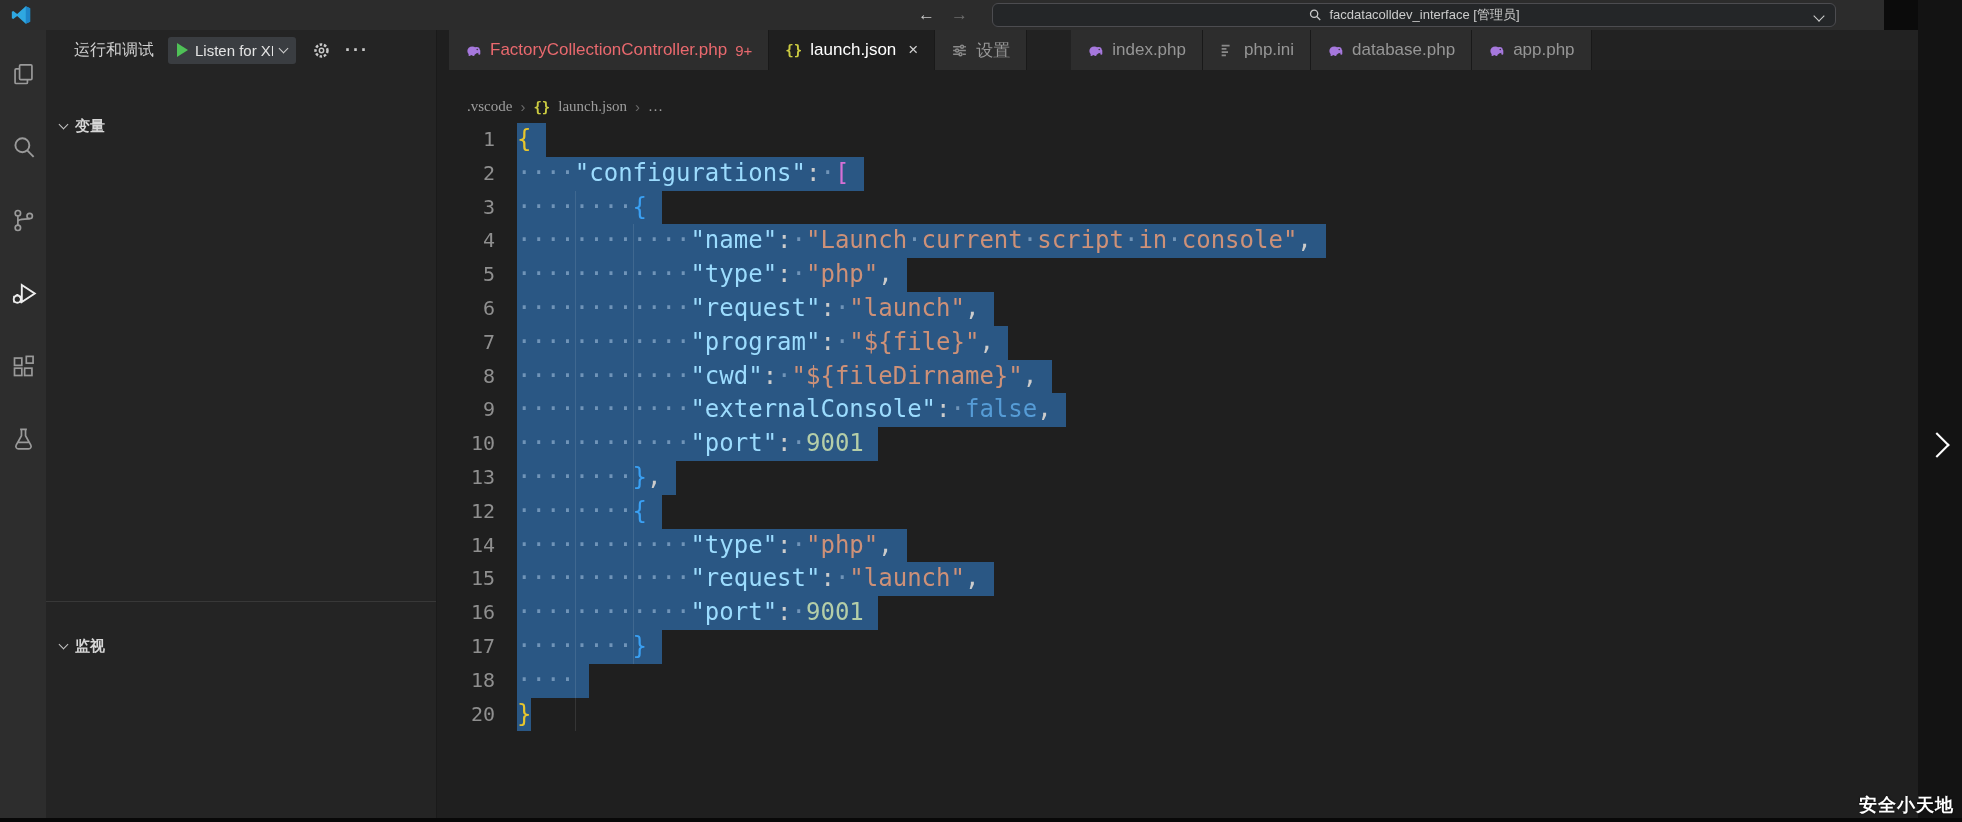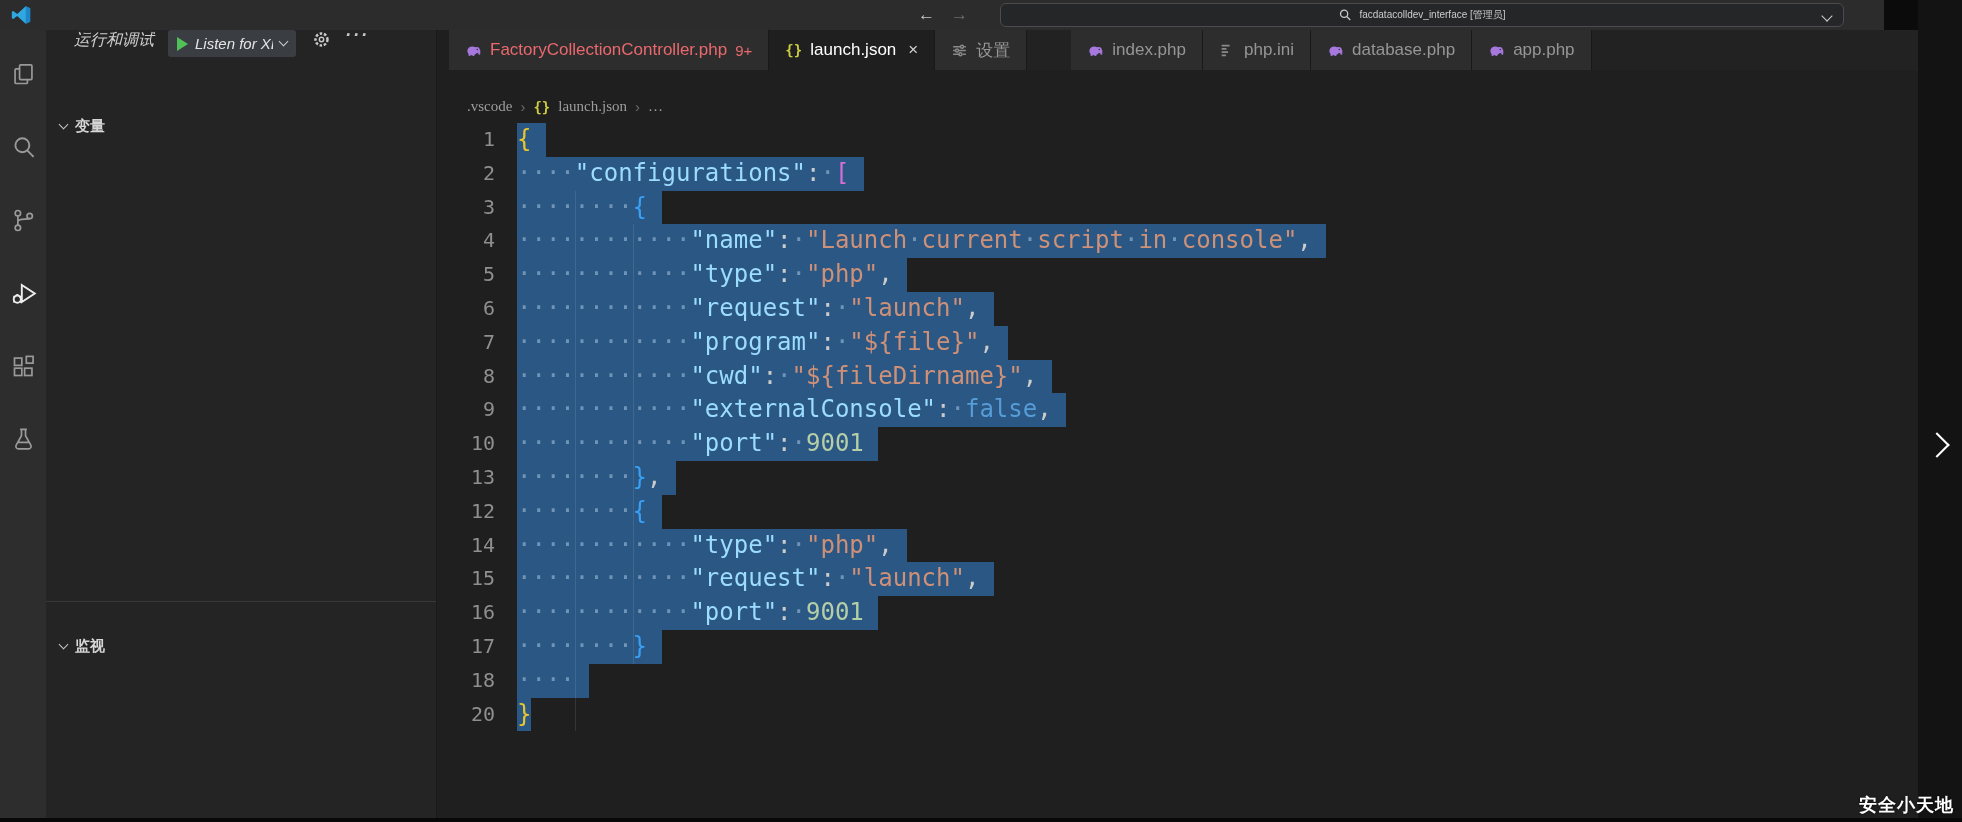--- a/index.html
+++ b/index.html
@@ -8,38 +8,38 @@
   .screen { position:relative; width:1962px; height:822px; background:#1f1f1f; }
 
   
   .titlebar { position:absolute; left:0; top:0; width:1918px; height:30px; background:#2c2c2c; display:flex; align-items:center; z-index:5; }
   .tb-corner { position:absolute; left:1884px; top:0; width:78px; height:30px; background:#0b0b0b; z-index:6; }
   .logo { width:22px; height:22px; margin:0 12px 0 10px; flex:none; }
   .menu { display:flex; align-items:center; height:30px; }
   .menu-item { color:#cccccc; font-size:15px; padding:0 11px; line-height:30px; cursor:default; }
   .navarrows { position:absolute; left:918px; top:0; height:30px; display:flex; align-items:center; gap:16px; font-size:17px; }
   .nav-back { color:#c8c8c8; } .nav-fwd { color:#6d6d6d; }
-  .cmdbox { position:absolute; left:992px; top:3px; width:844px; height:24px; background:#242628; border:1px solid #4c4c50; border-radius:6px; display:flex; align-items:center; justify-content:center; gap:7px; color:#cccccc; font-size:10px; z-index:6;margin-left:8px; }
+  .cmdbox { position:absolute; left:992px; top:3px; width:844px; height:24px; background:#242628; border:1px solid #4c4c50; border-radius:6px; display:flex; align-items:center; justify-content:center; gap:7px; color:#cccccc; font-size:13px; z-index:6; }
   .cmdbox .mag { width:14px; height:14px; color:#c9c9c9; }
   .cmd-chev { position:absolute; right:12px; top:8px; width:8px; height:8px; border-right:1.6px solid #cfcfcf; border-bottom:1.6px solid #cfcfcf; transform:rotate(45deg); }
 
   
   .rightstrip { position:absolute; left:1918px; top:0; width:44px; height:822px; background:#131313; z-index:7; }
   .next-chev { position:absolute; left:10px; top:436px; width:18px; height:18px; border-right:2.6px solid #ffffff; border-bottom:2.6px solid #ffffff; transform:rotate(-45deg); cursor:pointer; }
 
   
   .activitybar { position:absolute; left:0; top:30px; width:46px; height:788px; background:#2d2d2d; z-index:4; }
   .act-item { width:46px; height:73px; display:flex; align-items:center; justify-content:center; color:#9a9a9a; cursor:pointer; }
   .act-item:first-child { margin-top:8px; }
   .act-item.active { color:#eeeeee; }
   .act-item svg { width:27px; height:27px; }
 
   
   .sidebar { position:absolute; left:46px; top:30px; width:391px; height:788px; background:#242424; border-right:1px solid #1a1a1a; z-index:3; }
-  .sb-header { height:40px; display:flex; align-items:flex-start; padding-left:28px;font-style:italic; }
+  .sb-header { height:40px; display:flex; align-items:center; padding-left:28px; }
   .sb-title { color:#cfcfcf; font-size:16px; white-space:nowrap; }
   .dbg-box { margin-left:14px; height:27px; background:#3a3d41; border-radius:3px; display:flex; align-items:center; padding:0 9px; gap:7px; cursor:pointer; }
   .play { width:0; height:0; border-left:11px solid #4fc157; border-top:7px solid transparent; border-bottom:7px solid transparent; }
   .dbg-label { color:#e4e4e4; font-size:15px; max-width:78px; overflow:hidden; white-space:nowrap; }
   .dbg-chev { width:7px; height:7px; border-right:1.5px solid #cfcfcf; border-bottom:1.5px solid #cfcfcf; transform:rotate(45deg); margin-top:-4px; }
   .gear { margin-left:16px; width:19px; height:19px; color:#c9c9c9; cursor:pointer; }
   .more { margin-left:14px; color:#c9c9c9; font-size:18px; font-weight:bold; letter-spacing:2px; cursor:pointer; line-height:10px; }
   .section { position:absolute; left:0; width:100%; height:28px; display:flex; align-items:center; padding-left:14px; gap:8px; cursor:pointer;margin-top:24px; }
   .sec-chev { width:7px; height:7px; border-right:1.6px solid #c5c5c5; border-bottom:1.6px solid #c5c5c5; transform:rotate(45deg); margin-top:-3px; flex:none; }
   .sec-label { color:#d6d6d6; font-size:15px; font-weight:bold; }

